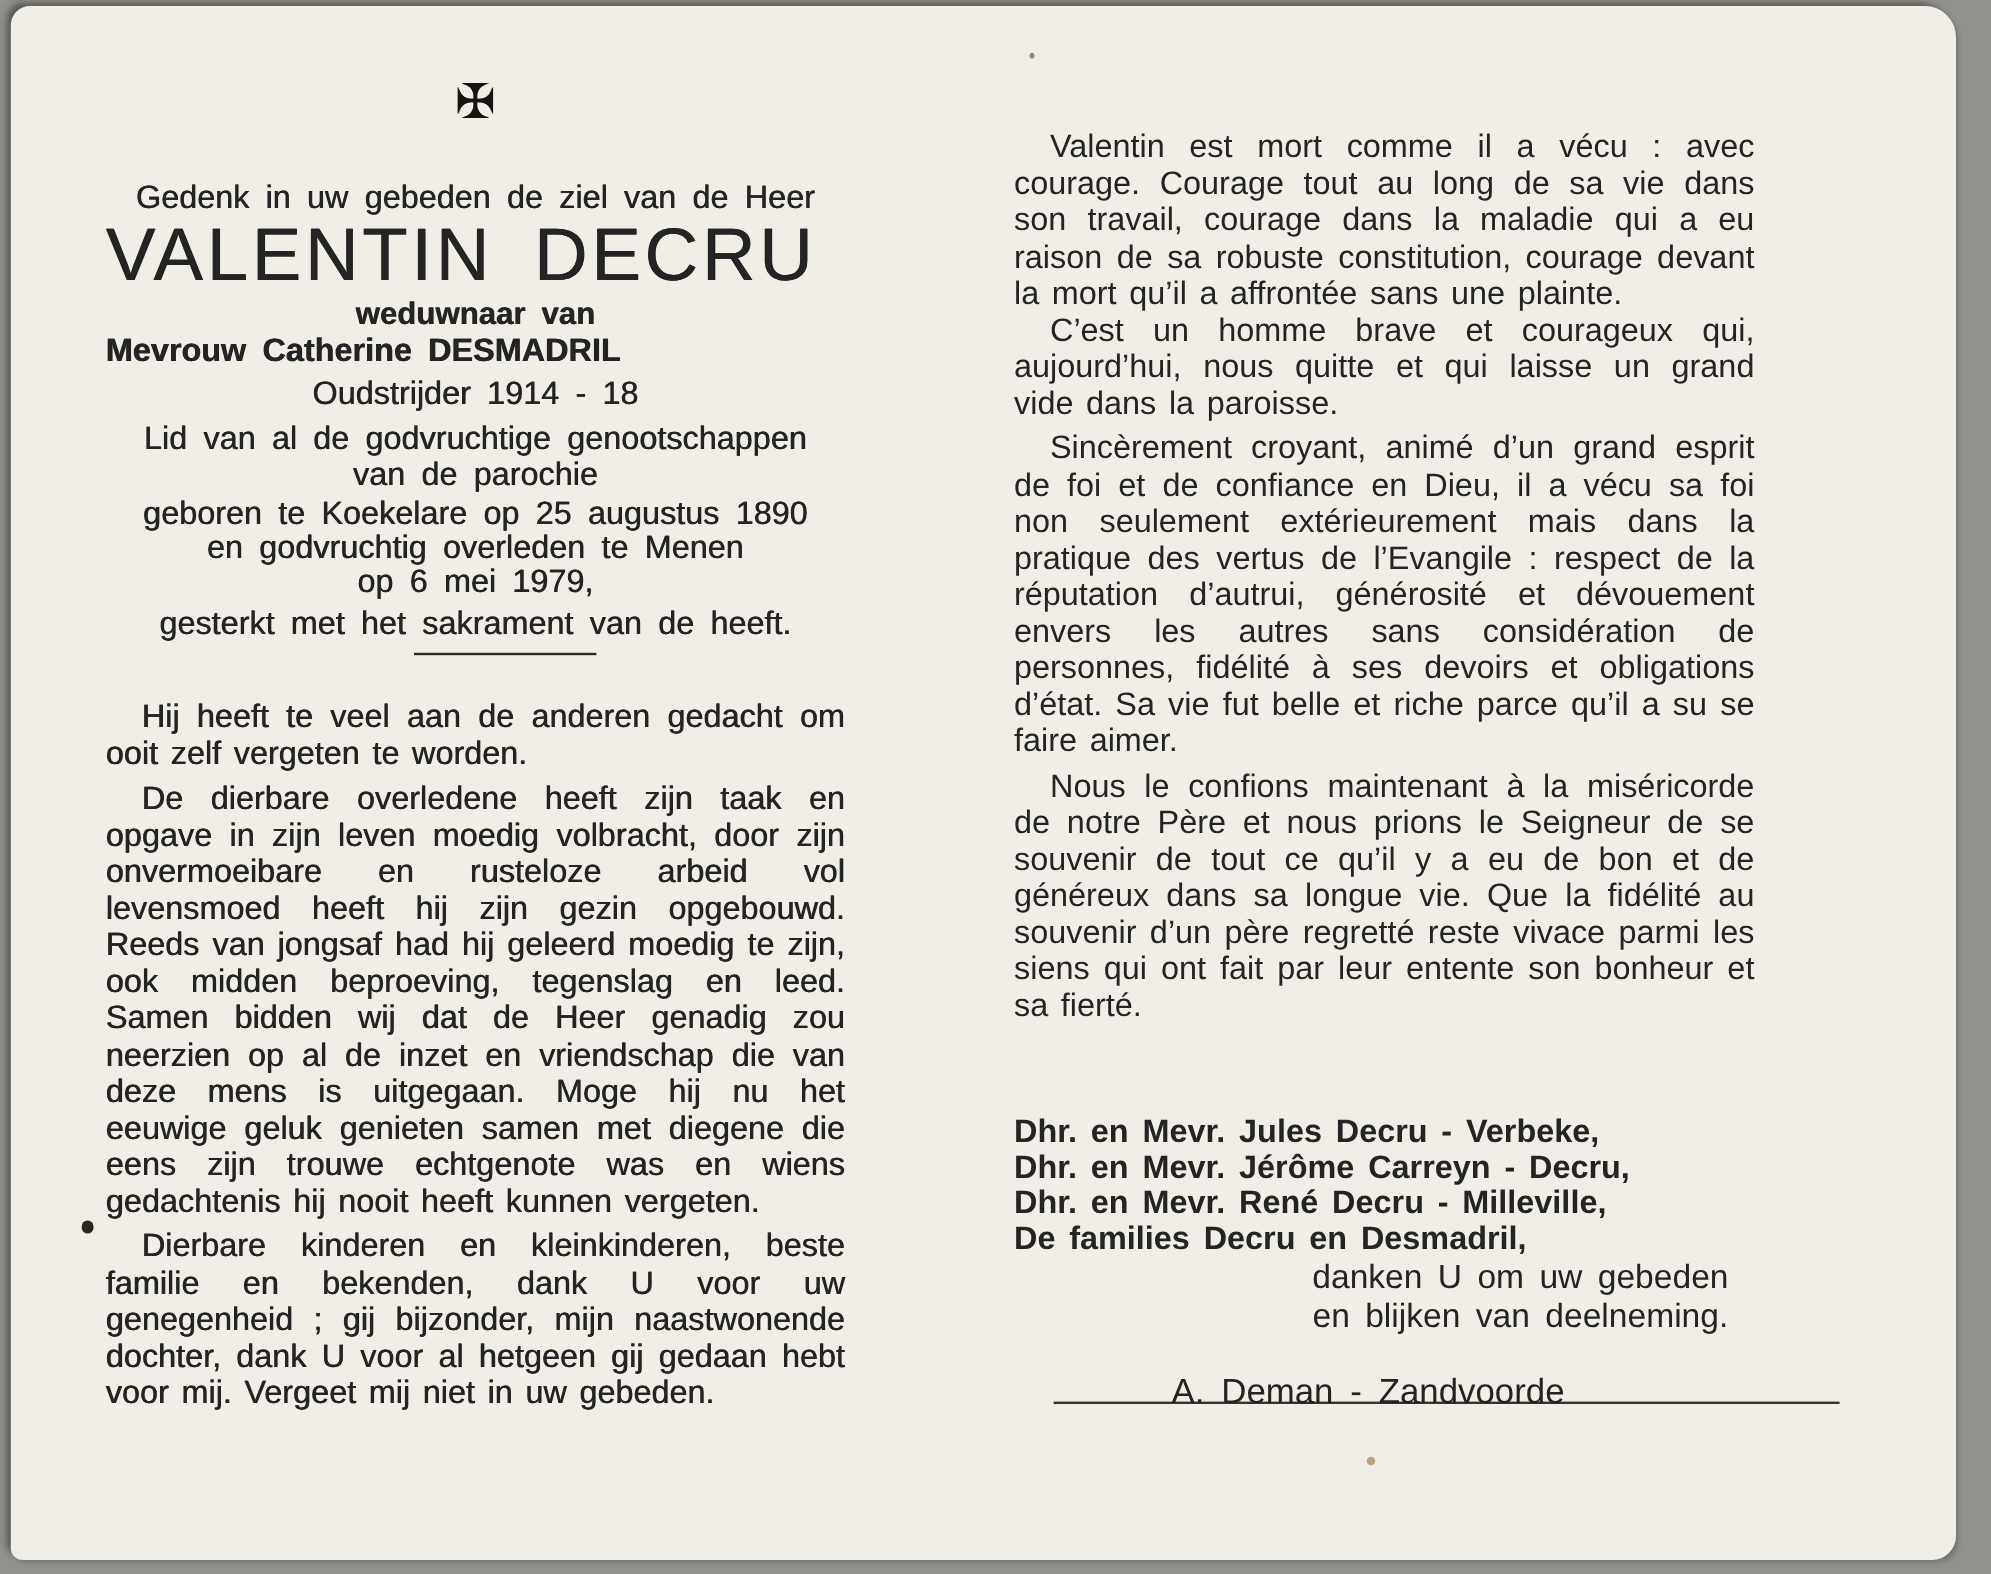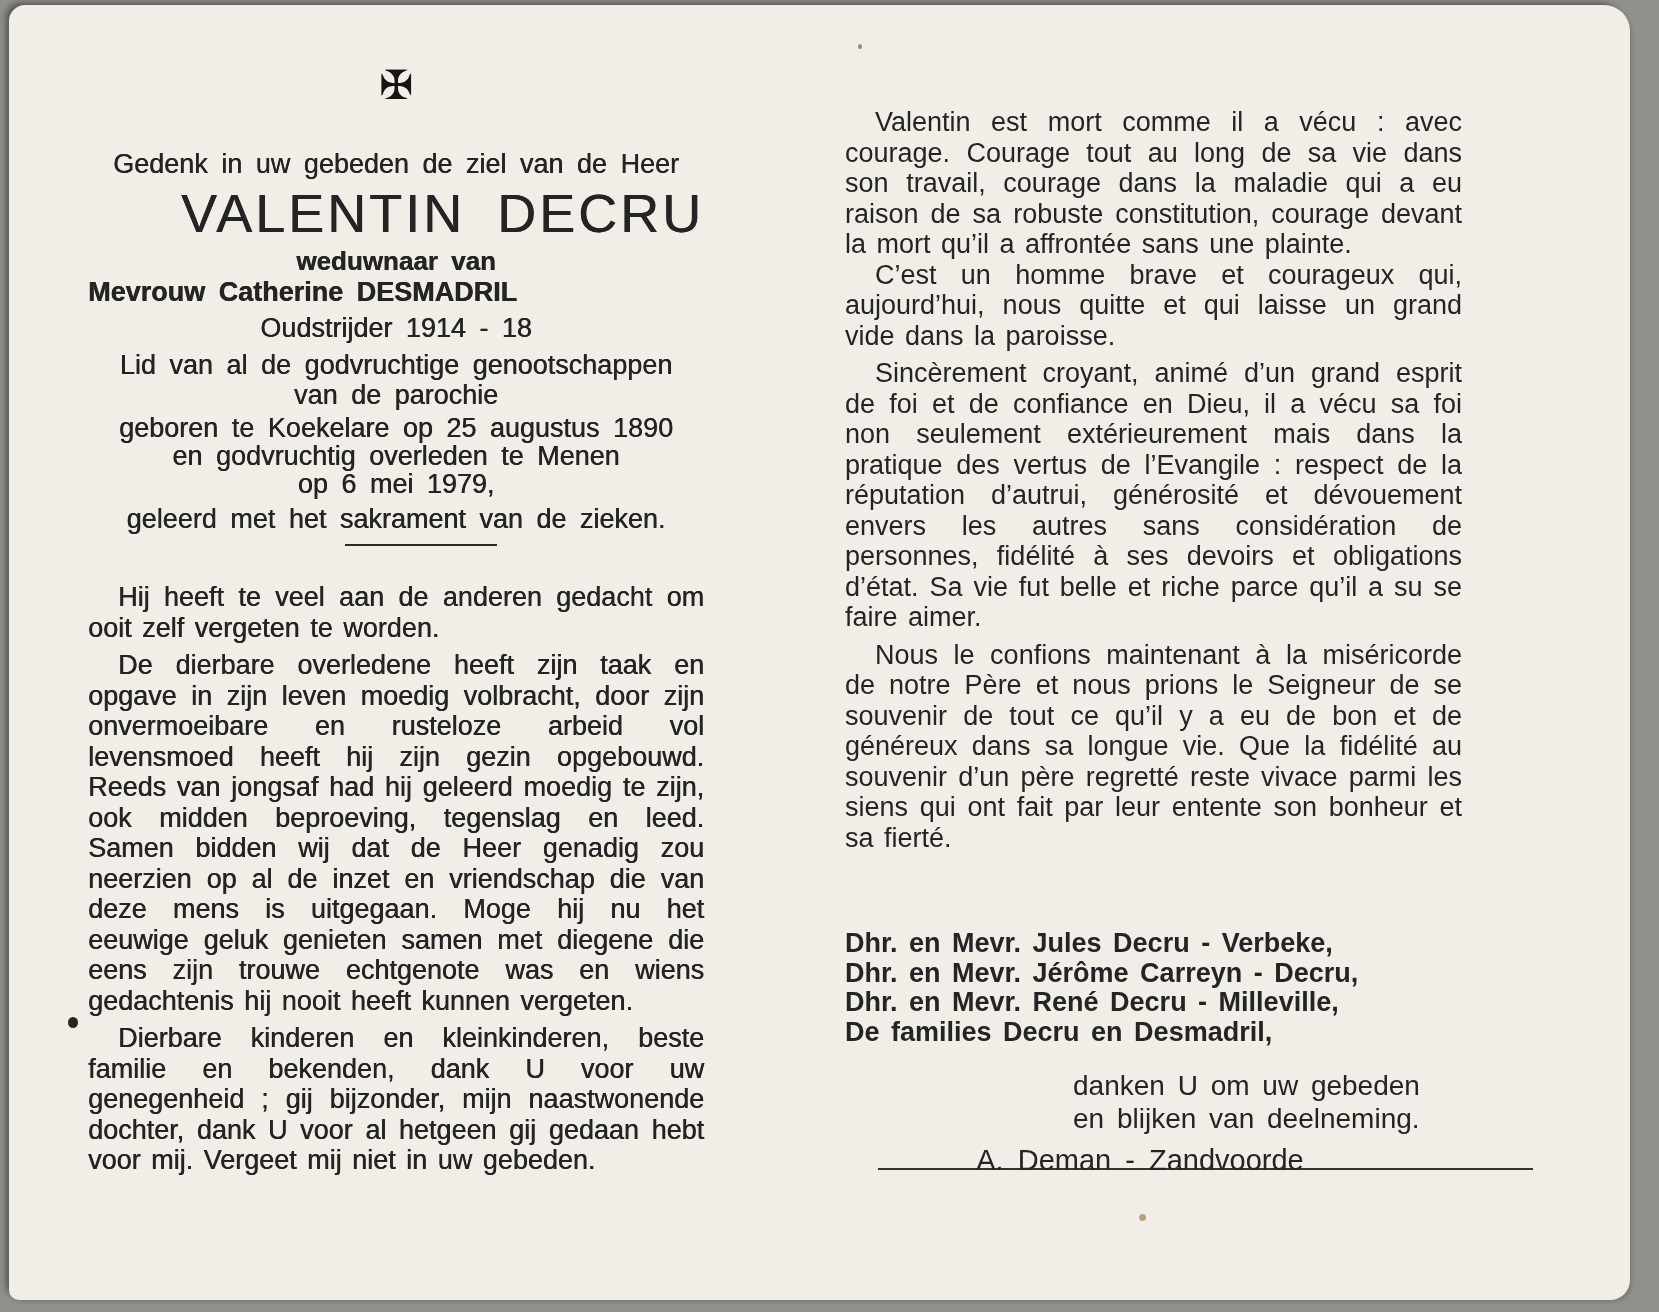--- a/index.html
+++ b/index.html
@@ -17,21 +17,21 @@
     background:linear-gradient(135deg,#f2f0ea 0%,#efede6 55%,#ecead fe2 100%);
     background-color:#f0eee7;
     border-radius:16px 26px 20px 10px;
     box-shadow:-5px -4px 6px -2px rgba(35,35,30,0.55), 3px 3px 4px -2px rgba(60,60,55,0.35);
   }
   .col{position:absolute;}
   .col-left{left:88px;top:62px;width:616px;}
   .col-right{left:845px;top:100px;width:617px;}
   .cross{font-size:40px;line-height:46px;text-align:center;margin:0 0 40px 0;color:#171512;}
   .intro{font-size:27px;line-height:32px;text-align:center;word-spacing:6px;}
-  .name{font-size:54px;line-height:50px;margin-top:8px;text-align:right;letter-spacing:3px;word-spacing:14px;}
+  .name{font-size:62px;line-height:50px;margin-top:8px;text-align:left;letter-spacing:3px;word-spacing:14px;}
   .relation{font-size:26px;line-height:30px;margin-top:8px;text-align:center;font-weight:bold;word-spacing:6px;}
   .spouse{font-size:27px;line-height:32px;text-align:left;font-weight:bold;word-spacing:6px;}
   .veteran{font-size:27px;line-height:32px;margin-top:4px;text-align:center;word-spacing:6px;}
   .membership{font-size:27px;line-height:30px;margin-top:6px;text-align:center;word-spacing:6px;}
   .bornblock{font-size:27px;line-height:28px;margin-top:4px;text-align:center;word-spacing:6px;}
   .sacrament{font-size:27px;line-height:30px;margin-top:6px;text-align:center;word-spacing:6px;}
   .divider{width:152px;border:none;border-top:2px solid #2b2b28;margin:10px auto 0 auto;transform:translateX(25px);}
 
   .nl{text-shadow:0.45px 0 0 currentColor;}
   p.body{
@@ -39,21 +39,21 @@
     text-align:justify;text-indent:30px;
     word-spacing:3px;margin:0;
   }
   .col-left p.body{margin-top:7px;}
   .col-left p.first{margin-top:36px;}
   .col-right p.body{margin-top:7px;}
   .col-right p.first{margin-top:0;}
 
   .family{margin-top:76px;font-size:27px;line-height:29.5px;word-spacing:4px;font-weight:bold;}
   .family div{white-space:nowrap;}
-  .thanks{margin-top:22px;margin-left:228px;width:388px;text-align:left;font-size:28px;line-height:33px;word-spacing:5px;}
+  .thanks{margin-left:228px;width:388px;text-align:center;font-size:28px;line-height:33px;word-spacing:5px;}
 
   .printer-rule{position:absolute;left:878px;top:1168px;width:655px;border:none;border-top:2px solid #3d322a;margin:0;}
   .printer-name{position:absolute;left:960px;top:1144px;width:360px;text-align:center;font-size:29px;word-spacing:6px;}
 
   .speck{position:absolute;border-radius:50%;}
   .speck-a{left:68px;top:1017px;width:10px;height:11px;background:#2c241e;}
   .speck-b{left:1139px;top:1214px;width:7px;height:7px;background:#b9a184;}
   .speck-c{left:858px;top:44px;width:4px;height:5px;background:#8d8a80;}
 </style>
 </head>
@@ -71,21 +71,21 @@
     <div class="veteran">Oudstrijder 1914 - 18</div>
     <div class="membership">
       <div>Lid van al de godvruchtige genootschappen</div>
       <div>van de parochie</div>
     </div>
     <div class="bornblock">
       <div>geboren te Koekelare op 25 augustus 1890</div>
       <div>en godvruchtig overleden te Menen</div>
       <div>op 6 mei 1979,</div>
     </div>
-    <div class="sacrament">geleerd met het sakrament van de zieken.</div>
+    <div class="sacrament">gesterkt met het sakrament van de heeft.</div>
     <hr class="divider">
     <p class="body first">Hij heeft te veel aan de anderen gedacht om ooit zelf vergeten te worden.</p>
     <p class="body">De dierbare overledene heeft zijn taak en opgave in zijn leven moedig volbracht, door zijn onvermoeibare en rusteloze arbeid vol levensmoed heeft hij zijn gezin opgebouwd. Reeds van jongsaf had hij geleerd moedig te zijn, ook midden beproeving, tegenslag en leed. Samen bidden wij dat de Heer genadig zou neerzien op al de inzet en vriendschap die van deze mens is uitgegaan. Moge hij nu het eeuwige geluk genieten samen met diegene die eens zijn trouwe echtgenote was en wiens gedachtenis hij nooit heeft kunnen vergeten.</p>
     <p class="body">Dierbare kinderen en kleinkinderen, beste familie en bekenden, dank U voor uw genegenheid ; gij bijzonder, mijn naastwonende dochter, dank U voor al hetgeen gij gedaan hebt voor mij. Vergeet mij niet in uw gebeden.</p>
   </div>
 
   <div class="col col-right">
     <p class="body">Valentin est mort comme il a vécu : avec courage. Courage tout au long de sa vie dans son travail, courage dans la maladie qui a eu raison de sa robuste constitution, courage devant la mort qu’il a affrontée sans une plainte.</p>
     <p class="body first">C’est un homme brave et courageux qui, aujourd’hui, nous quitte et qui laisse un grand vide dans la paroisse.</p>
     <p class="body">Sincèrement croyant, animé d’un grand esprit de foi et de confiance en Dieu, il a vécu sa foi non seulement extérieurement mais dans la pratique des vertus de l’Evangile : respect de la réputation d’autrui, générosité et dévouement envers les autres sans considération de personnes, fidélité à ses devoirs et obligations d’état. Sa vie fut belle et riche parce qu’il a su se faire aimer.</p>

